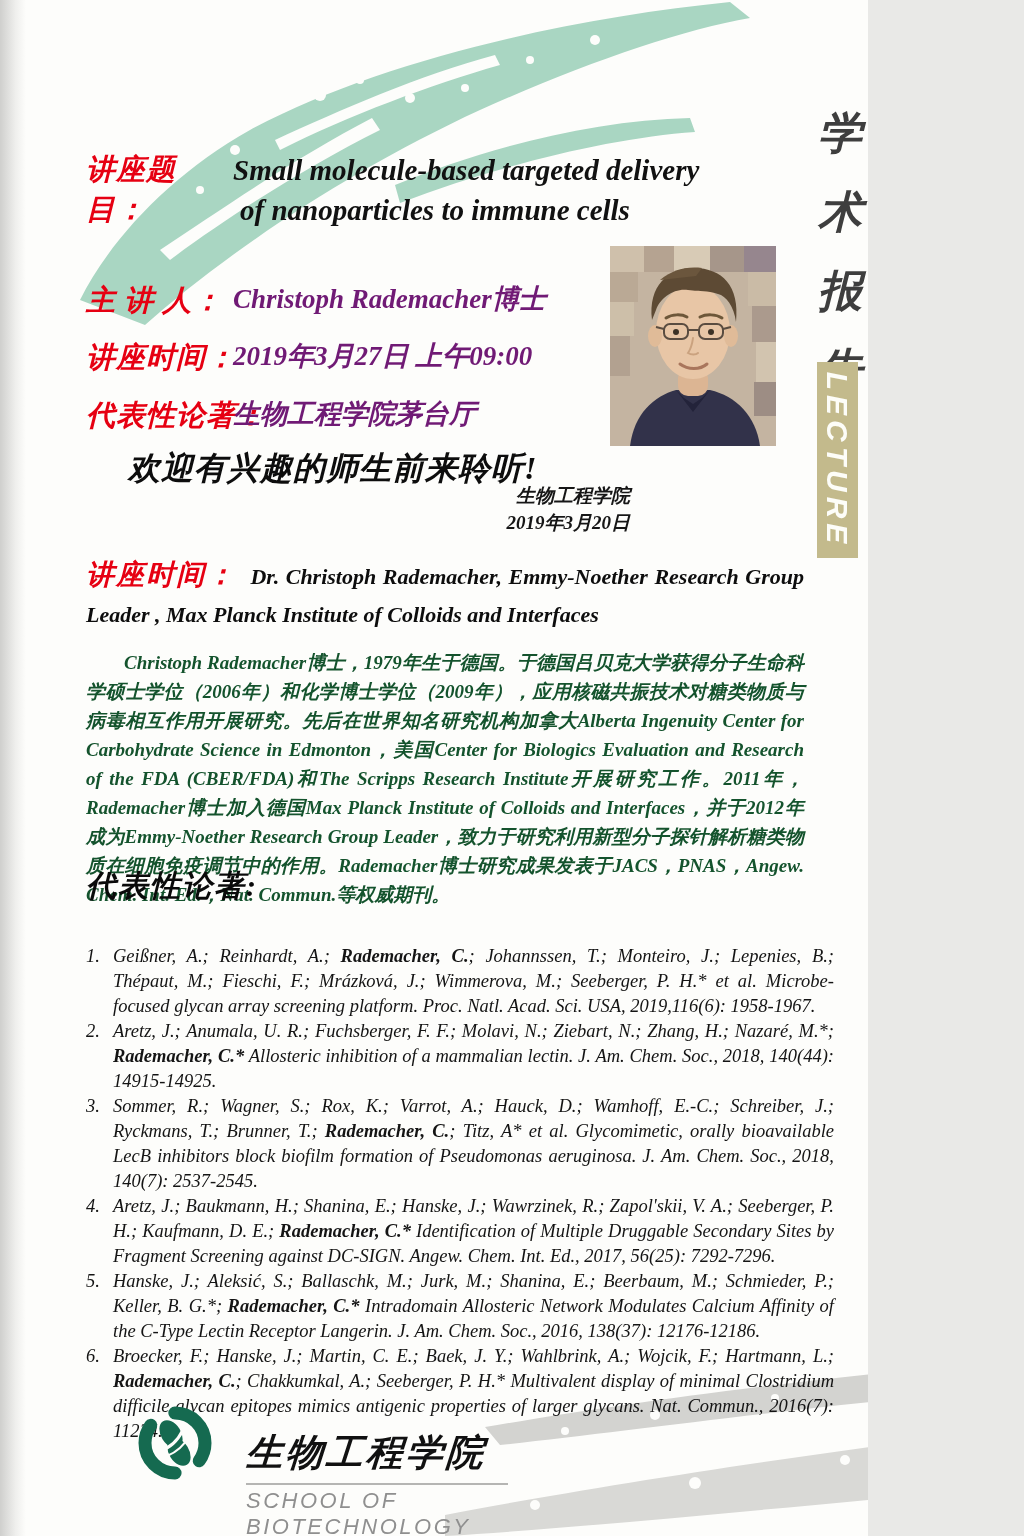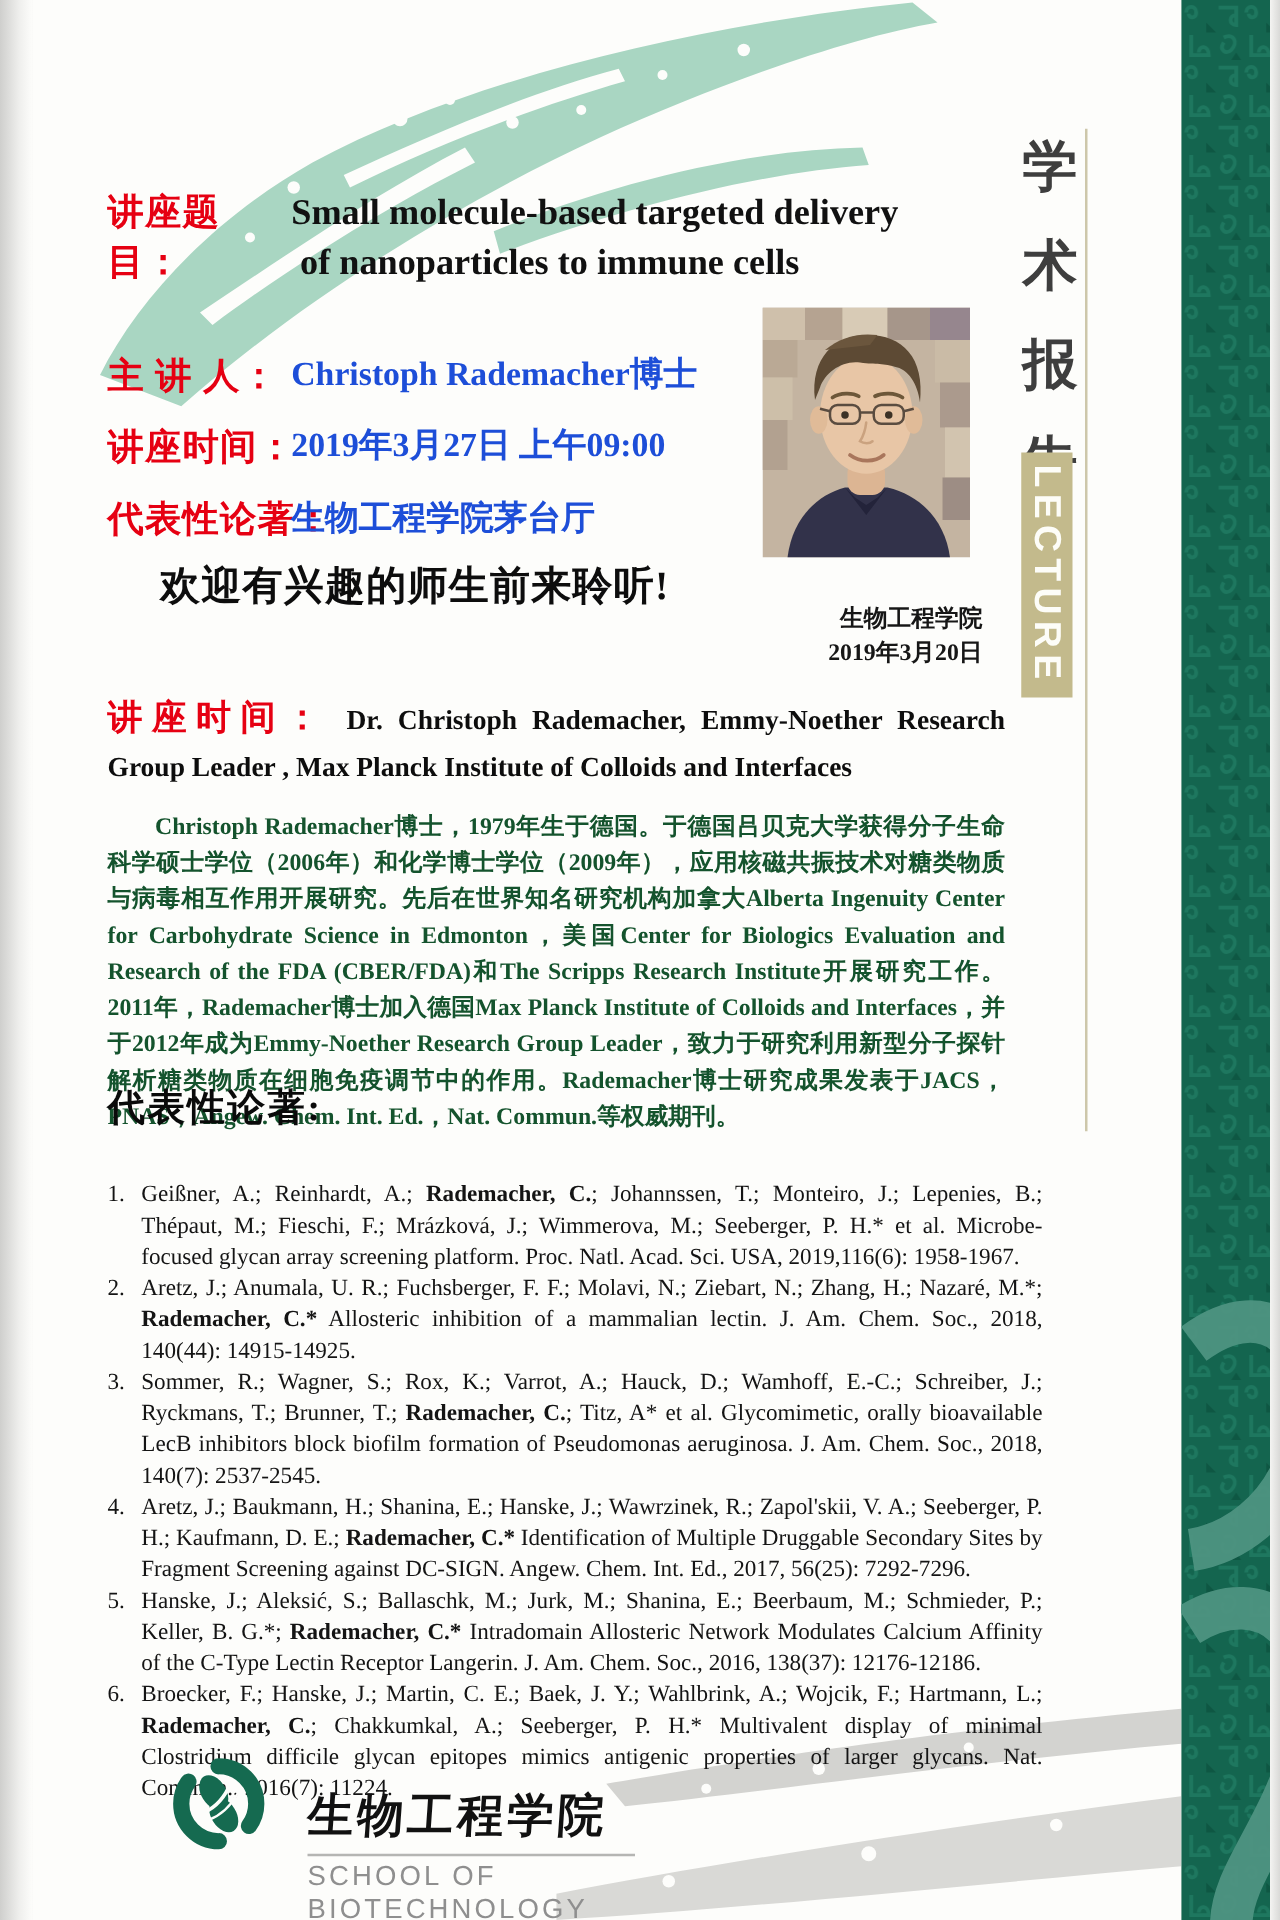--- a/index.html
+++ b/index.html
@@ -1,36 +1,36 @@
 <!DOCTYPE html>
 <html><head>
 <meta charset="utf-8">
 <style>
   html,body{margin:0;padding:0;}
   body{width:1024px;height:1536px;background:#e9e9e7;font-family:"Liberation Serif","DejaVu Serif",serif;}
-  .poster{position:relative;width:1024px;height:1536px;overflow:hidden;background:#f2f2f0;}
+  .poster{position:relative;width:868px;height:1536px;overflow:hidden;background:#f2f2f0;font-style:italic;}
   .main-area{position:absolute;left:26px;top:0;width:919px;height:1536px;background:#fdfdfb;}
   .edge-left{position:absolute;left:0;top:0;width:26px;height:1536px;
     background:linear-gradient(to right,#cfcfcd,#efefed 60%,#fdfdfb);}
   .edge-right{position:absolute;left:1016px;top:0;width:8px;height:1536px;
     background:linear-gradient(to right,#f4f4f2,#d9d9d7);}
   .green-strip{position:absolute;left:945px;top:0;width:71px;height:1536px;}
   .brush-teal{position:absolute;left:50px;top:0;width:740px;height:335px;pointer-events:none;}
   .brush-gray{position:absolute;left:445px;top:1365px;width:500px;height:171px;pointer-events:none;}
 
   
   .title-row{position:absolute;left:86px;top:150px;width:750px;}
   .red-label{color:#e60012;font-weight:bold;font-size:29px;display:inline-block;width:147px;vertical-align:top;letter-spacing:1px;}
   .title-text{display:inline-block;vertical-align:top;font-weight:bold;font-size:29px;line-height:40px;color:#111;}
   .title-line2{padding-left:7px;}
   .info-row{position:absolute;left:86px;white-space:nowrap;}
   .row-speaker{top:281px;}
   .row-time{top:338px;}
   .row-venue{top:396px;}
-  .info-value{font-size:27px;font-weight:bold;color:#1d4ed8;text-align:right;}
+  .info-value{font-size:27px;font-weight:bold;color:#701a75;text-align:right;}
   .welcome{position:absolute;left:128px;top:447px;font-size:32px;font-weight:bold;color:#0d0d0d;letter-spacing:1px;}
   .org-block{position:absolute;right:238px;top:482px;width:420px;text-align:right;
     font-size:19px;font-weight:bold;color:#161616;line-height:27px;}
 
   
   .photo{position:absolute;left:610px;top:246px;width:166px;height:200px;}
 
   
   .bio{position:absolute;left:86px;top:556px;width:718px;}
   .bio-intro{margin:0;font-size:22px;font-weight:bold;line-height:38px;text-align:justify;color:#0d0d0d;}

